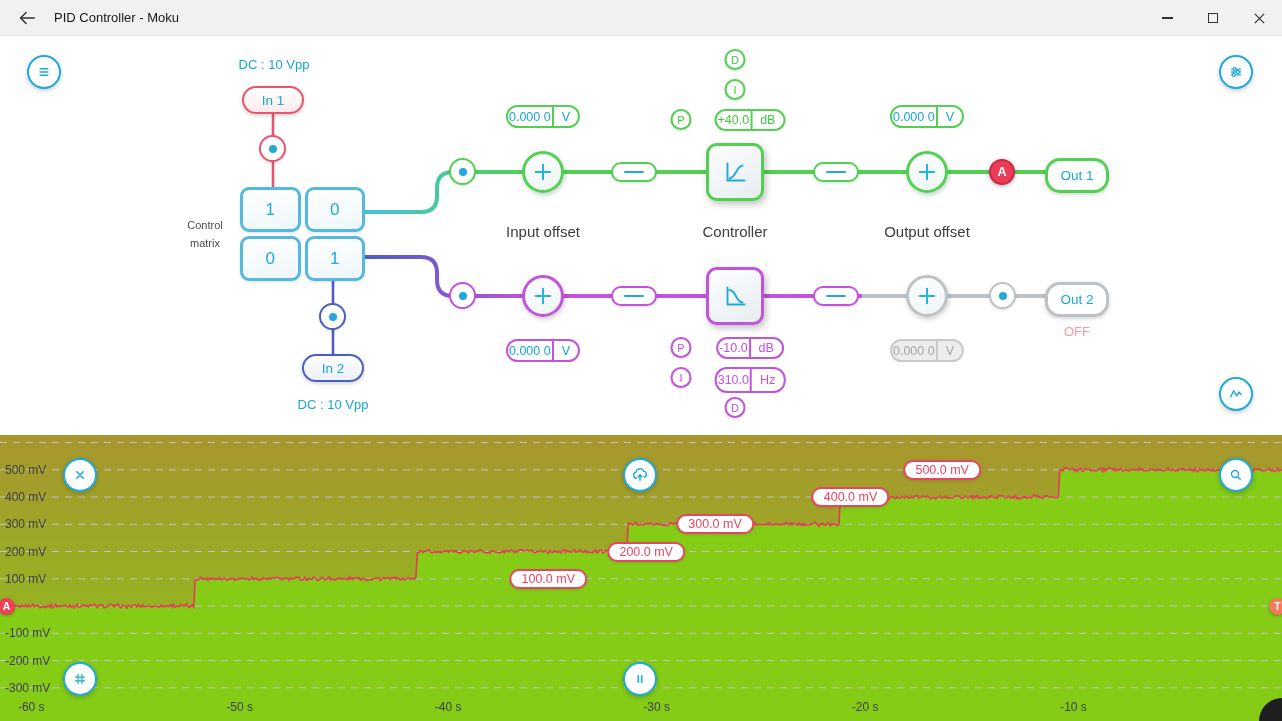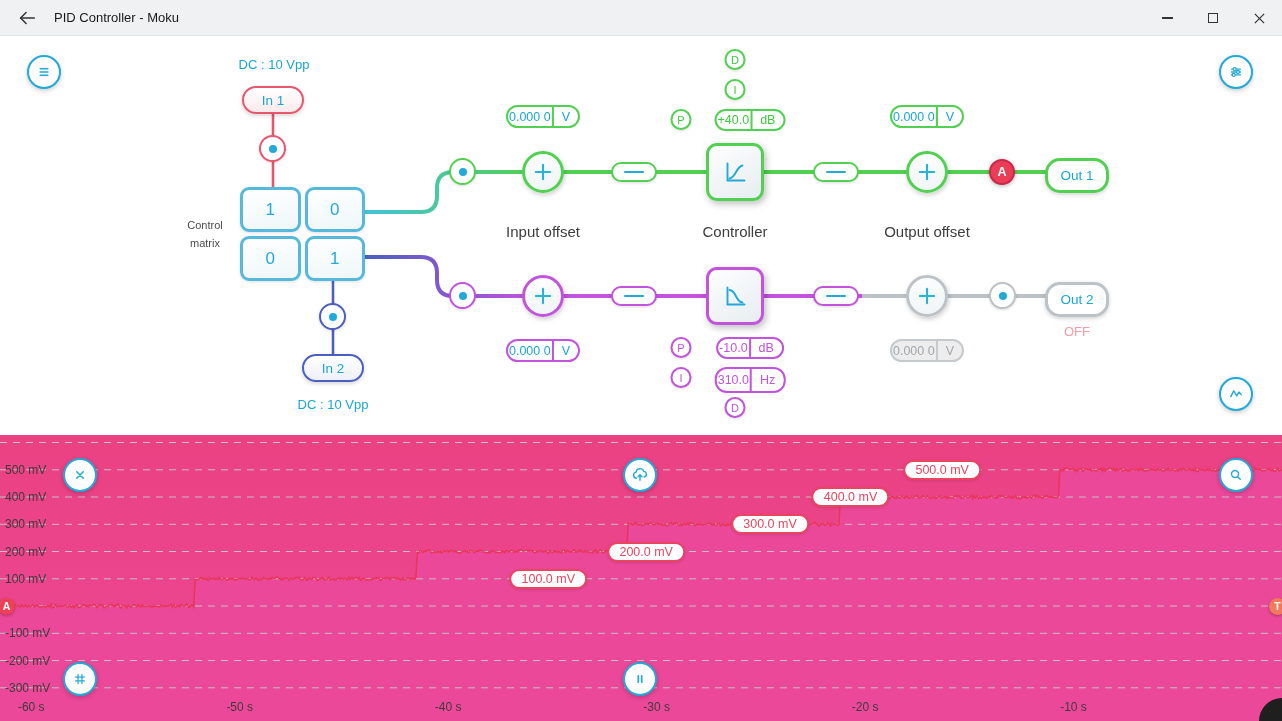--- a/index.html
+++ b/index.html
@@ -44,21 +44,21 @@
   .vpill.dis{border:2.4px solid #c6cacd;background:#ededee;color:#a2a7ab;}
   .vpill.dis .u{border-left:2px solid #c6cacd;}
   .probe{position:absolute;width:26px;height:26px;border-radius:50%;background:#ea3d58;border:2px solid #cc2746;color:#fff;font-weight:bold;font-size:12.5px;display:flex;align-items:center;justify-content:center;box-shadow:0 1px 4px rgba(0,0,0,.3);cursor:pointer;}
   .collabel{position:absolute;font-size:15px;color:#3d3d3d;white-space:nowrap;}
   .matrix{position:absolute;left:240px;top:151px;width:125px;height:94px;display:grid;grid-template-columns:1fr 1fr;grid-template-rows:1fr 1fr;gap:4px;}
   .mcell{border-radius:9px;background:linear-gradient(170deg,#fff,#eef7fa);display:flex;align-items:center;justify-content:center;font-size:17px;color:#21a9d8;box-shadow:0 1px 3px rgba(0,0,0,.12);cursor:pointer;}
   .mlabel{position:absolute;left:162px;top:180px;width:86px;text-align:center;font-size:11px;line-height:18px;color:#4d4d4d;}
   .offlabel{position:absolute;font-size:13px;color:#f59aa6;}
 
   
-  #chart{position:relative;width:1282px;height:286px;background:#ec4899;overflow:hidden;}
+  #chart{position:relative;width:1282px;height:286px;background:#84cc16;overflow:hidden;}
   #plot{position:absolute;left:0;top:0;}
   .ylab,.xlab{position:absolute;font-size:12px;color:#3c3c3c;white-space:nowrap;}
   .ann{position:absolute;transform:translate(-50%,-50%);border:2px solid #e84560;border-radius:12px;background:#fff;color:#e84560;font-size:12.5px;padding:1px 10px;white-space:nowrap;box-shadow:0 1px 3px rgba(0,0,0,.12);cursor:pointer;}
   .marker{position:absolute;width:17px;height:17px;border-radius:50%;color:#fff;font-size:10.5px;font-weight:bold;display:flex;align-items:center;justify-content:center;box-shadow:0 1px 3px rgba(0,0,0,.3);cursor:pointer;}
   #corner{position:absolute;right:0;bottom:0;width:23px;height:23px;background:#1f1f1f;border-radius:100% 0 0 0;}
 </style>
 </head>
 <body>
 
 <div id="app">
@@ -288,20 +288,20 @@
       <div class="ylab" style="left: 5px; top: 218.5px;">-200 mV</div>
       <div class="ylab" style="left: 5px; top: 245.75px;">-300 mV</div>
       <div class="xlab" style="left: 12.2683px; top: 265px; width: 38px; text-align: center;">-60 s</div>
       <div class="xlab" style="left: 220.724px; top: 265px; width: 38px; text-align: center;">-50 s</div>
       <div class="xlab" style="left: 429.179px; top: 265px; width: 38px; text-align: center;">-40 s</div>
       <div class="xlab" style="left: 637.634px; top: 265px; width: 38px; text-align: center;">-30 s</div>
       <div class="xlab" style="left: 846.089px; top: 265px; width: 38px; text-align: center;">-20 s</div>
       <div class="xlab" style="left: 1054.54px; top: 265px; width: 38px; text-align: center;">-10 s</div>
       <div class="ann" style="left: 548.237px; top: 143.75px;">100.0 mV</div>
       <div class="ann" style="left: 646.211px; top: 116.5px;">200.0 mV</div>
-      <div class="ann" style="left: 770px; top: 89.25px;">300.0 mV</div>
+      <div class="ann" style="left: 715px; top: 89.25px;">300.0 mV</div>
       <div class="ann" style="left: 850.498px; top: 62px;">400.0 mV</div>
       <div class="ann" style="left: 942.218px; top: 34.75px;">500.0 mV</div>
       <div class="marker" style="top: 162.5px; background: rgb(238, 64, 86); left: -2px;">A</div>
       <div class="marker" style="top: 162.5px; background: rgb(242, 121, 91); right: -4px;">T</div>
     </div>
 
 </div>
 
 </body></html>

